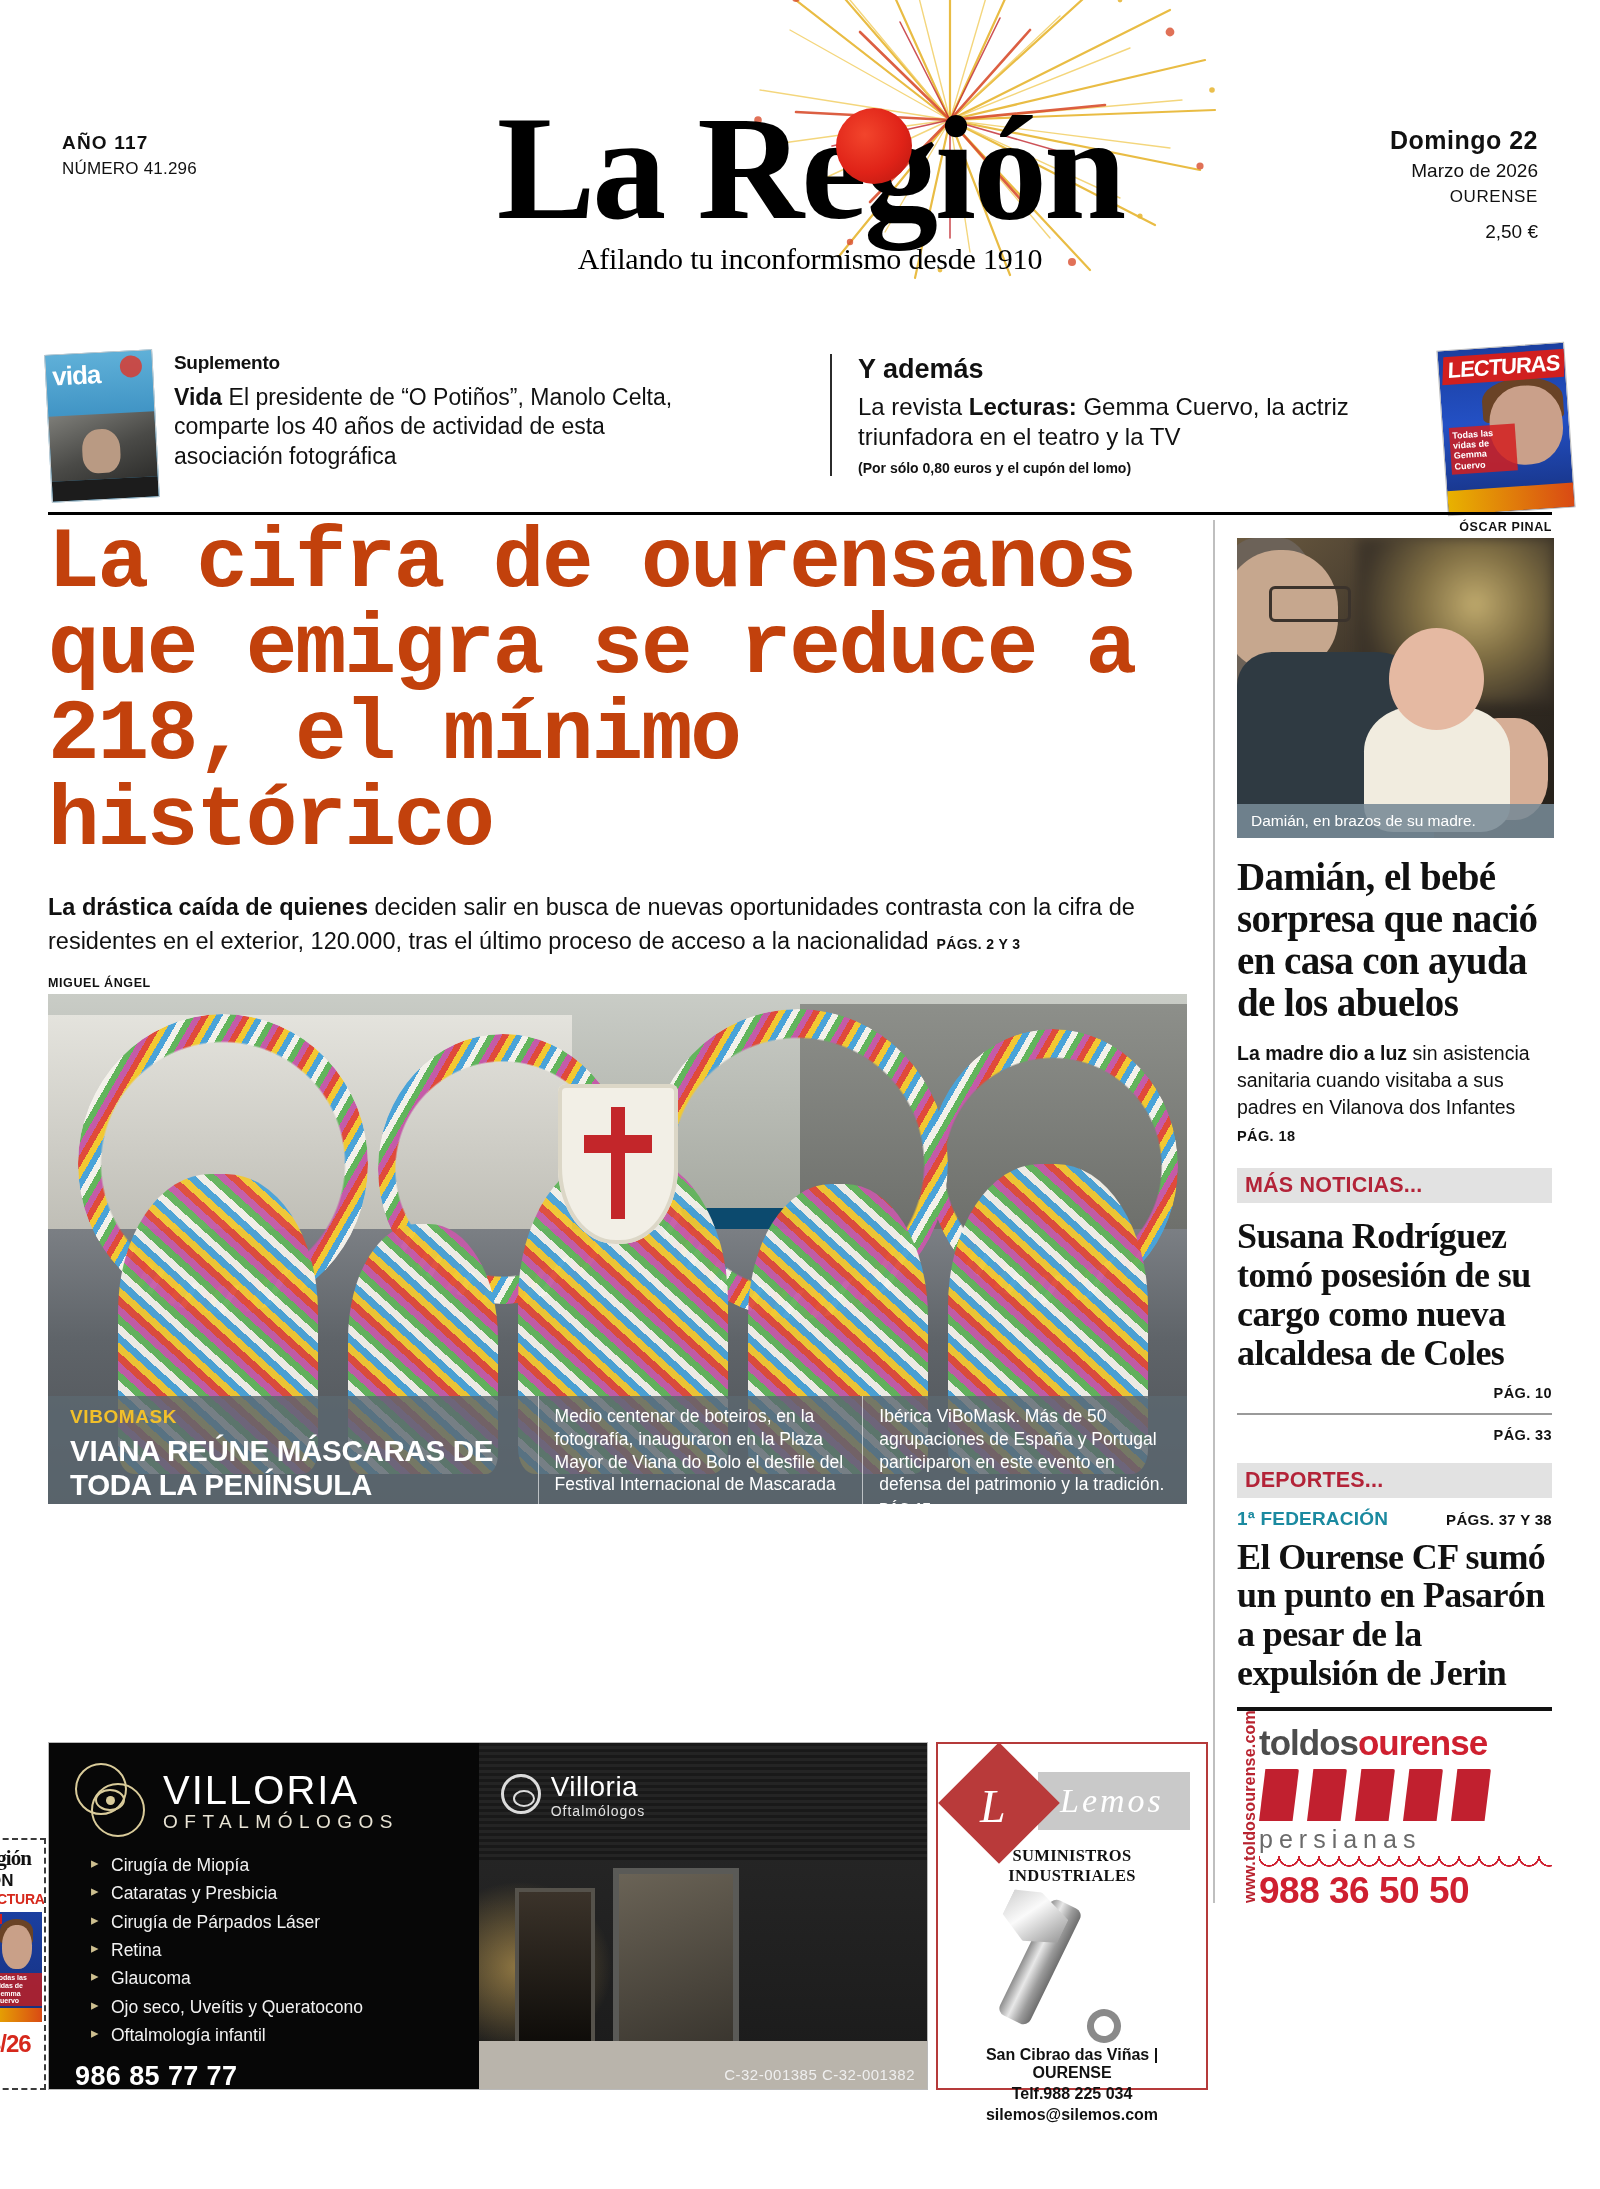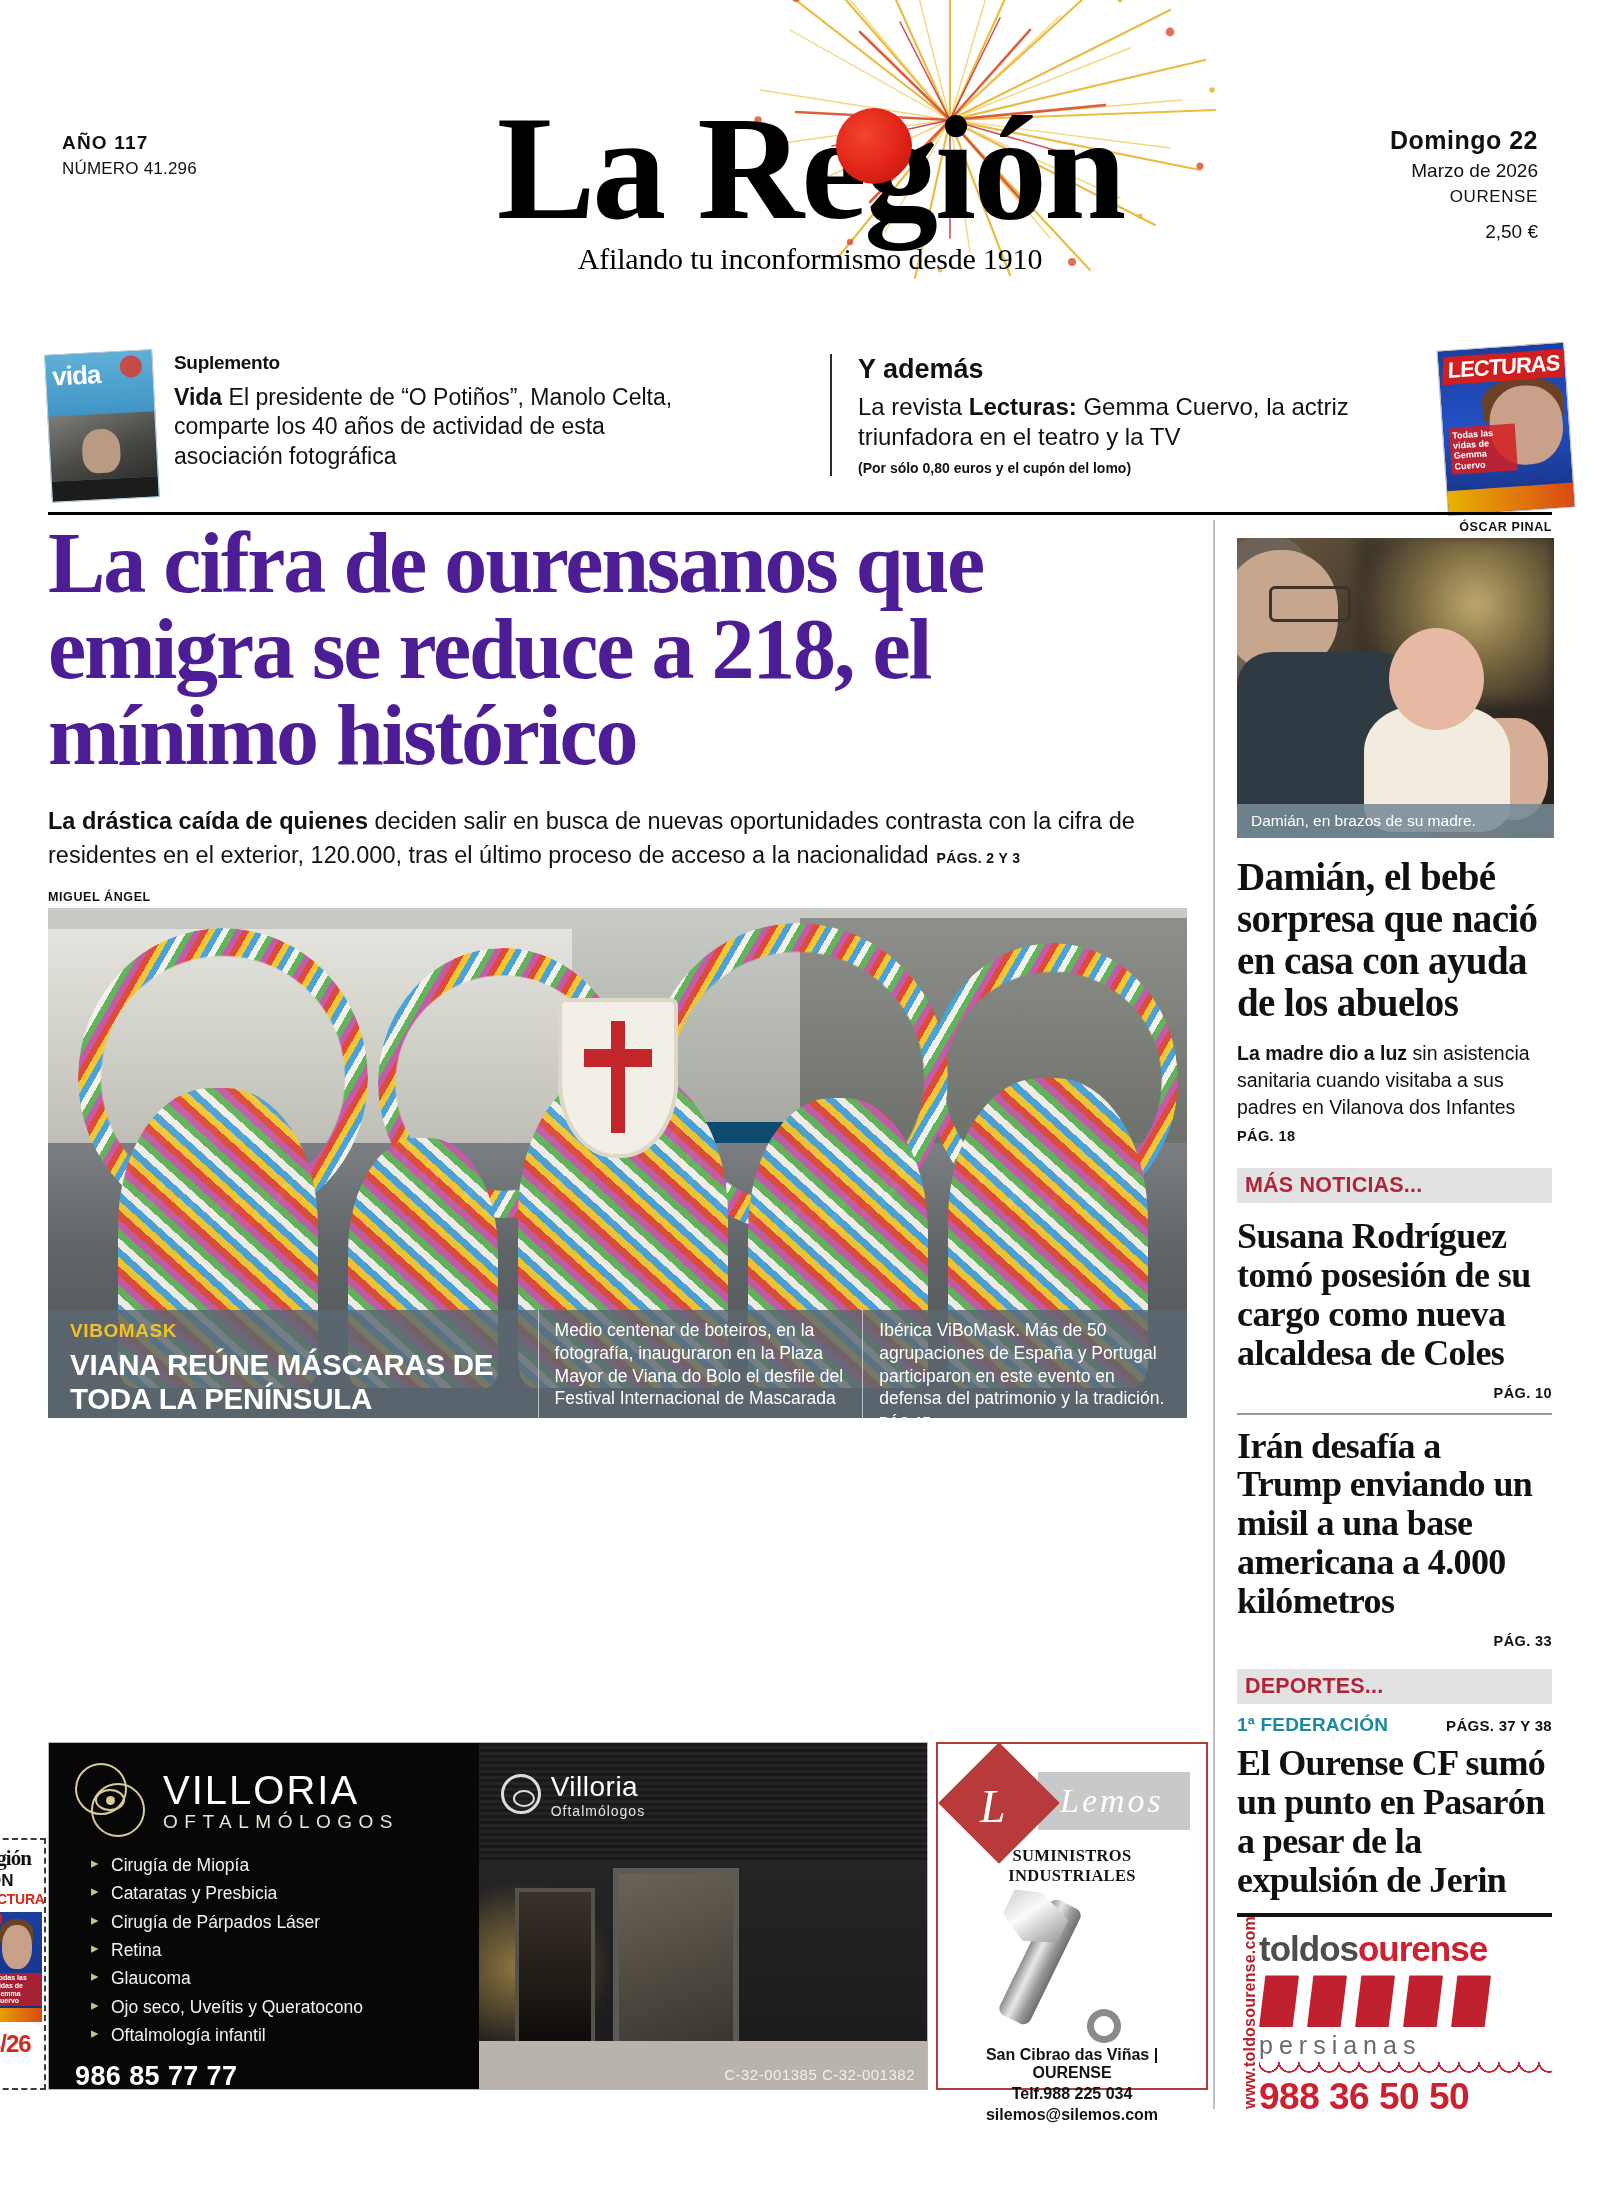--- a/index.html
+++ b/index.html
@@ -101,26 +101,26 @@
 
   
   .rule-top { position: absolute; left: 48px; top: 512px; width: 1504px; border-top: 3px solid #000; }
   .main { position: absolute; left: 48px; top: 520px; width: 1504px; }
   .cols { display: flex; gap: 0; }
   .col-left { width: 1165px; padding-right: 26px; }
   .col-right { width: 339px; padding-left: 22px; border-left: 2px solid #bfbfbf; }
 
   
   .lead-head {
-    font-family: Liberation Serif, serif;
+    font-family: Liberation Mono, monospace;
     font-weight: bold;
     font-size: 86px;
     line-height: 1.0;
     letter-spacing: -2.2px;
-    color: #4c1d95;
+    color: #c2410c;
   }
   .lead-sub {
     margin-top: 26px;
     font-size: 23.5px;
     line-height: 1.45;
     max-width: 1120px;
   }
   .lead-sub b { font-weight: bold; }
   .pageref {
     font-size: 14px; font-weight: bold; letter-spacing: .4px; margin-left: 8px; white-space: nowrap;
@@ -503,21 +503,20 @@
           <span class="rc-pref">PÁG. 18</span>
         </p>
 
         <div class="section-badge">MÁS NOTICIAS...</div>
 
         <h3 class="rc-head" style="font-size:36px; margin-top:14px;">Susana Rodríguez tomó posesión de su cargo como nueva alcaldesa de Coles</h3>
         <div class="rc-pref-right">PÁG. 10</div>
 
         <div class="hr-thin"></div>
 
-        <h3 class="rc-head" style="font-size:36px; margin-top:12px;">Irán desafía a Trump enviando un misil a una base americana a 4.000 kilómetros</h3>
         <div class="rc-pref-right">PÁG. 33</div>
 
         <div class="section-badge">DEPORTES...</div>
 
         <div class="fed-row">
           <span class="fed-tag">1ª FEDERACIÓN</span>
           <span class="fed-pg">PÁGS. 37 Y 38</span>
         </div>
 
         <h3 class="rc-head" style="font-size:36px; margin-top:8px;">El Ourense CF sumó un punto en Pasarón a pesar de la expulsión de Jerin</h3>

